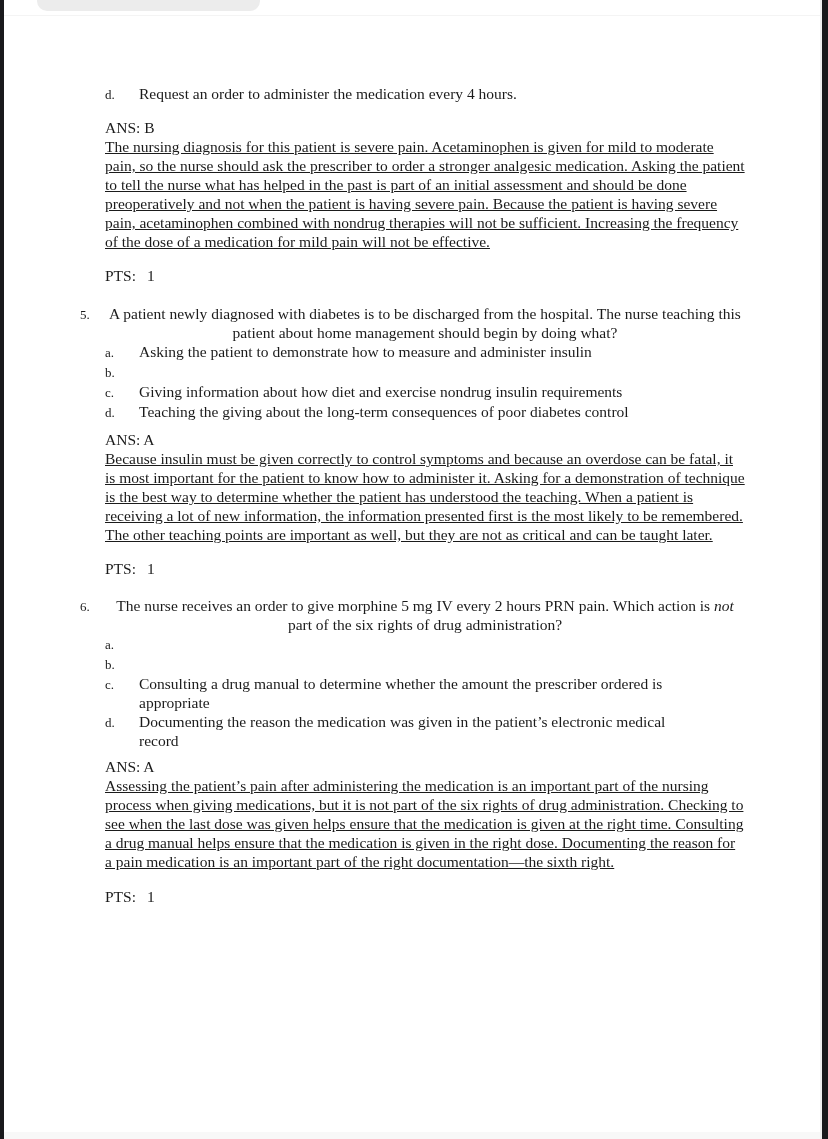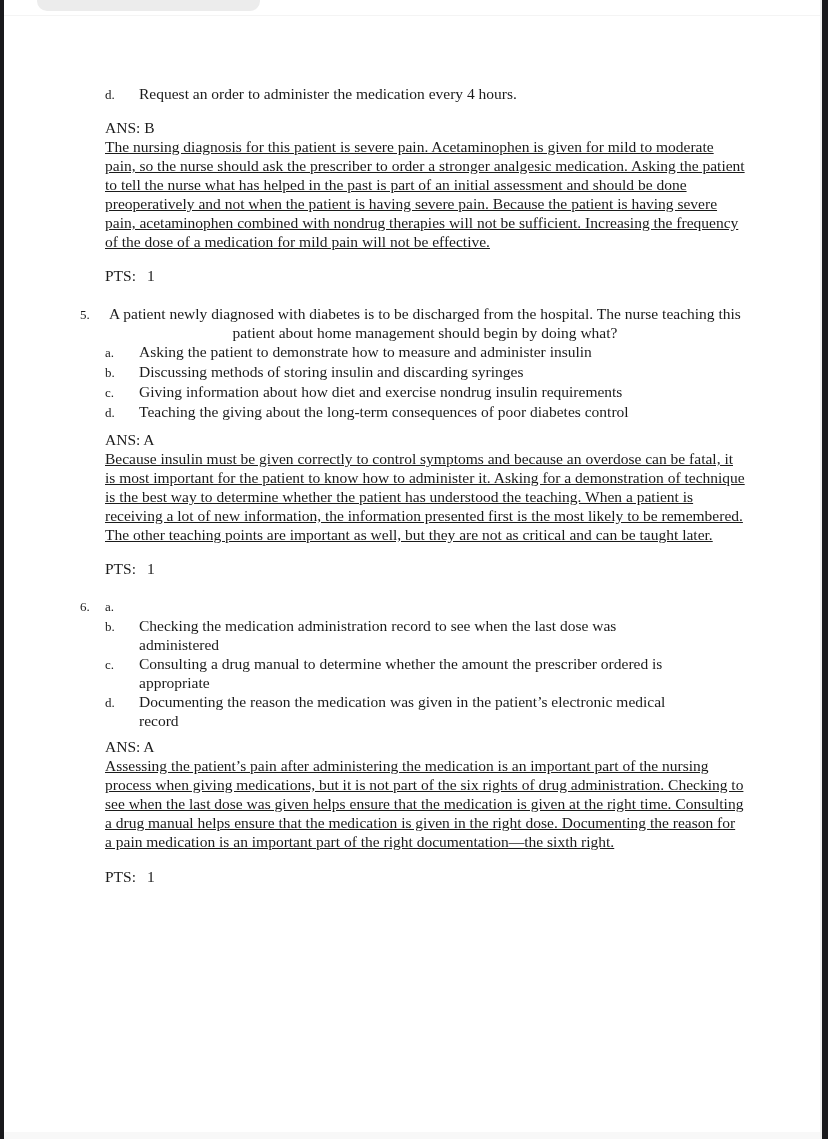--- a/index.html
+++ b/index.html
@@ -86,21 +86,20 @@
 
     <div class="q m-q5">
       <span class="q-num">5.</span>
       <div class="stem"><span>A patient newly diagnosed with diabetes is to be discharged from the hospital. The nurse teaching this patient about home management should begin by doing what?</span><span class="it"></span><span></span></div>
       <div class="opt-row">
         <span class="opt-letter">a.</span>
         <span class="opt-text">Asking the patient to demonstrate how to measure and administer insulin</span>
       </div>
       <div class="opt-row">
         <span class="opt-letter">b.</span>
-        <span class="opt-text">Discussing methods of storing insulin and discarding syringes</span>
       </div>
       <div class="opt-row">
         <span class="opt-letter">c.</span>
         <span class="opt-text">Giving information about how diet and exercise nondrug insulin requirements</span>
       </div>
       <div class="opt-row">
         <span class="opt-letter">d.</span>
         <span class="opt-text">Teaching the giving about the long-term consequences of poor diabetes control</span>
       </div>
     </div>
@@ -109,26 +108,26 @@
       <div>ANS: A</div>
       <div class="rationale">Because insulin must be given correctly to control symptoms and because an overdose can be fatal, it is most important for the patient to know how to administer it. Asking for a demonstration of technique is the best way to determine whether the patient has understood the teaching. When a patient is receiving a lot of new information, the information presented first is the most likely to be remembered. The other teaching points are important as well, but they are not as critical and can be taught later.</div>
     </div>
 
     <div class="m-pts2">
       <span>PTS:</span><span class="pts-val">1</span>
     </div>
 
     <div class="q m-q6">
       <span class="q-num">6.</span>
+      <div class="stem"><span>The nurse receives an order to give morphine 5 mg IV every 2 hours PRN pain. Which action is </span><span class="it">not</span><span> part of the six rights of drug administration?</span></div>
       <div class="opt-row">
         <span class="opt-letter">a.</span>
       </div>
       <div class="opt-row">
         <span class="opt-letter">b.</span>
-        <span class="opt-text">Checking the medication administration record to see when the last dose was administered</span>
       </div>
       <div class="opt-row">
         <span class="opt-letter">c.</span>
         <span class="opt-text">Consulting a drug manual to determine whether the amount the prescriber ordered is appropriate</span>
       </div>
       <div class="opt-row">
         <span class="opt-letter">d.</span>
         <span class="opt-text">Documenting the reason the medication was given in the patient’s electronic medical record</span>
       </div>
     </div>

